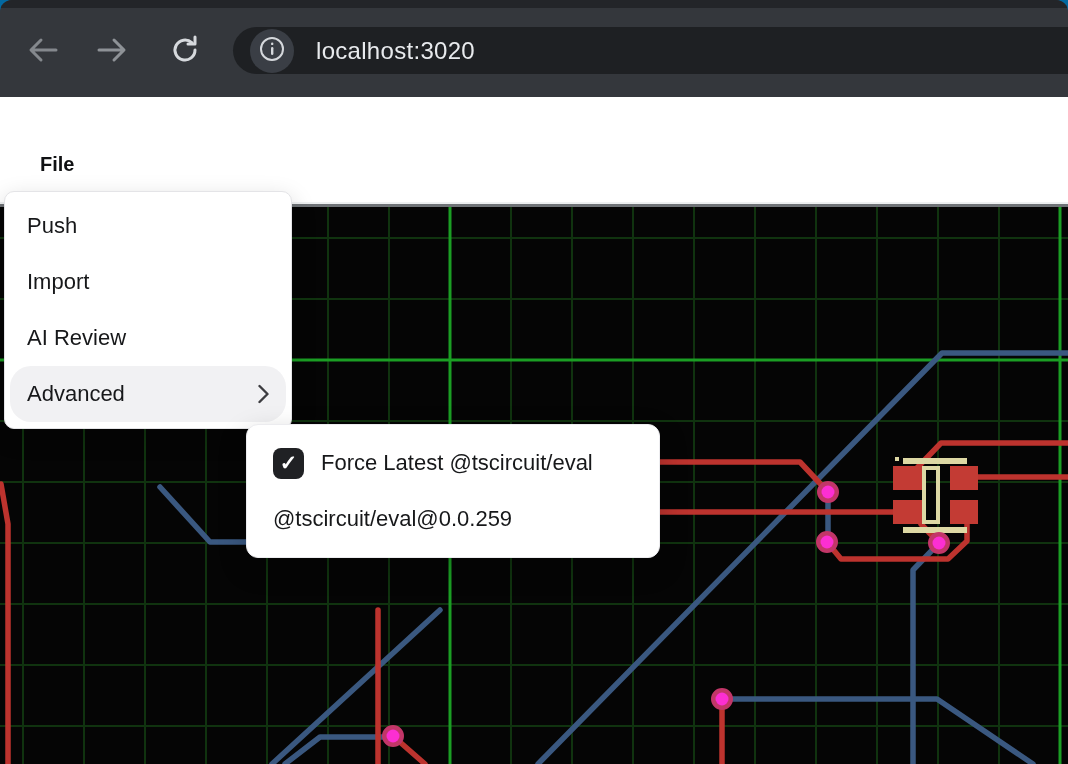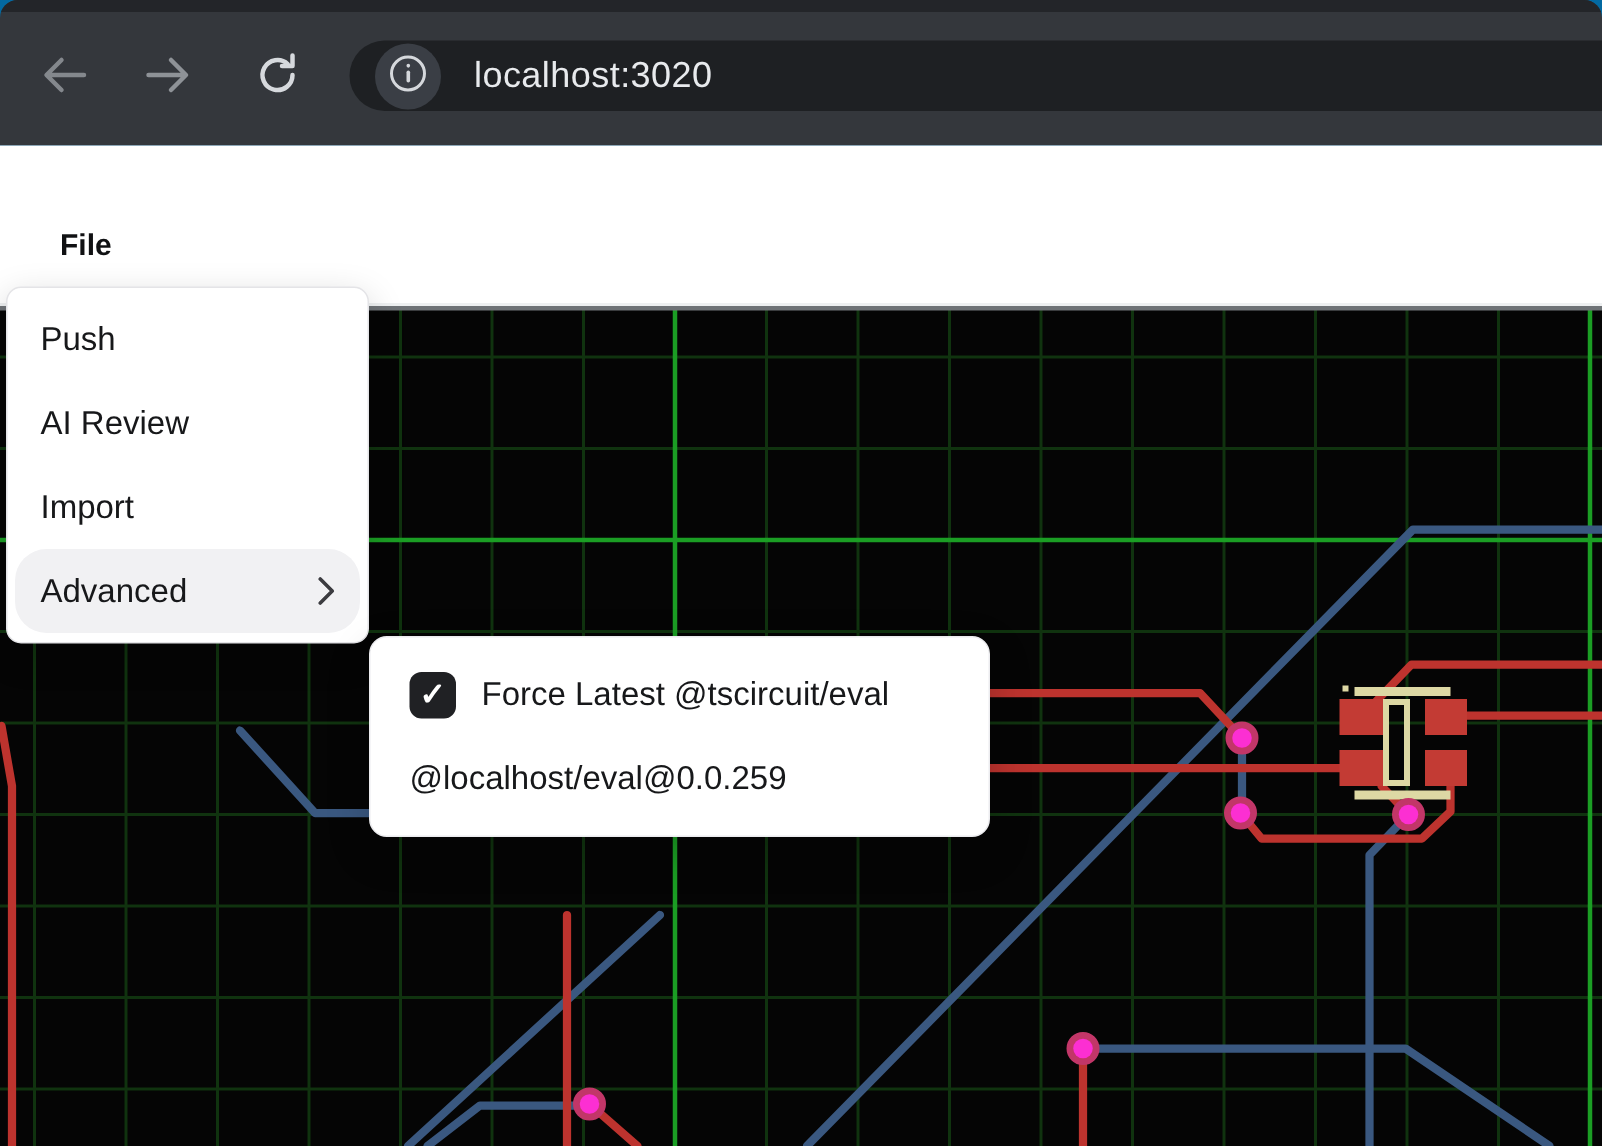--- a/index.html
+++ b/index.html
@@ -22,21 +22,21 @@
   .page-header { position:absolute; left:0; top:97px; width:1068px; height:105px; background:#ffffff; }
   .file-btn { position:absolute; left:40px; top:36px; font-size:20px; font-weight:700; color:#101113; background:none; border:none; cursor:pointer; font-family:"Liberation Sans", sans-serif;margin-top:20px; }
 
   
   .pcb-canvas { position:absolute; left:0; top:202px; width:1068px; height:562px; background:#050505; }
   .board-top-line { position:absolute; left:0; top:0; width:100%; height:5px;
     background:linear-gradient(#eef0f1 0 45%, #6f7377 45% 100%); }
   .pcb-canvas svg { position:absolute; left:0; top:0; }
 
   
-  .file-menu { position:absolute; left:4px; top:191px; width:242px; background:#ffffff;
+  .file-menu { position:absolute; left:4px; top:191px; width:288px; background:#ffffff;
     border:1px solid #e4e4e7; border-radius:10px; box-shadow:0 8px 24px rgba(0,0,0,.18);
     padding:6px 0; z-index:20; }
   .menu-item { height:56px; margin:0 5px; padding:0 17px; border-radius:8px;
     display:flex; align-items:center; justify-content:space-between;
     font-size:22px; color:#17181a; cursor:pointer; }
   .menu-item.highlighted { background:#f1f1f3;border-radius:21px; }
   .chev { display:flex; align-items:center; }
 
   
   .submenu { position:absolute; left:246px; top:424px; width:414px; background:#ffffff;
@@ -163,40 +163,40 @@
         <circle cx="722" cy="497" r="6.5" fill="#fc2fd2"></circle>
       </svg>
     <div class="board-top-line"></div>
   </div>
 
   <div class="file-menu">
     <div class="menu-item">
       <span>Push</span>
     </div>
     <div class="menu-item">
+      <span>Import</span>
+    </div>
+    <div class="menu-item">
       <span>AI Review</span>
-    </div>
-    <div class="menu-item">
-      <span>Import</span>
     </div>
     <div class="menu-item highlighted">
       <span>Advanced</span>
       <span class="chev">
         <svg width="11" height="20" viewBox="0 0 11 20">
             <polyline points="1.5,2 9.5,10 1.5,18" stroke="#3c3c40" stroke-width="2.4" fill="none" stroke-linecap="round" stroke-linejoin="round"></polyline>
           </svg>
       </span>
     </div>
   </div>
 
   <div class="submenu">
     <div class="submenu-item">
       <span class="checkbox">
         <span>✓</span>
       </span>
       <span>Force Latest @tscircuit/eval</span>
     </div>
     <div class="submenu-item">
-      <span>@localhost/eval@0.0.259</span>
+      <span>@tscircuit/eval@0.0.259</span>
     </div>
   </div>
 
 </div>
 
 </body></html>

